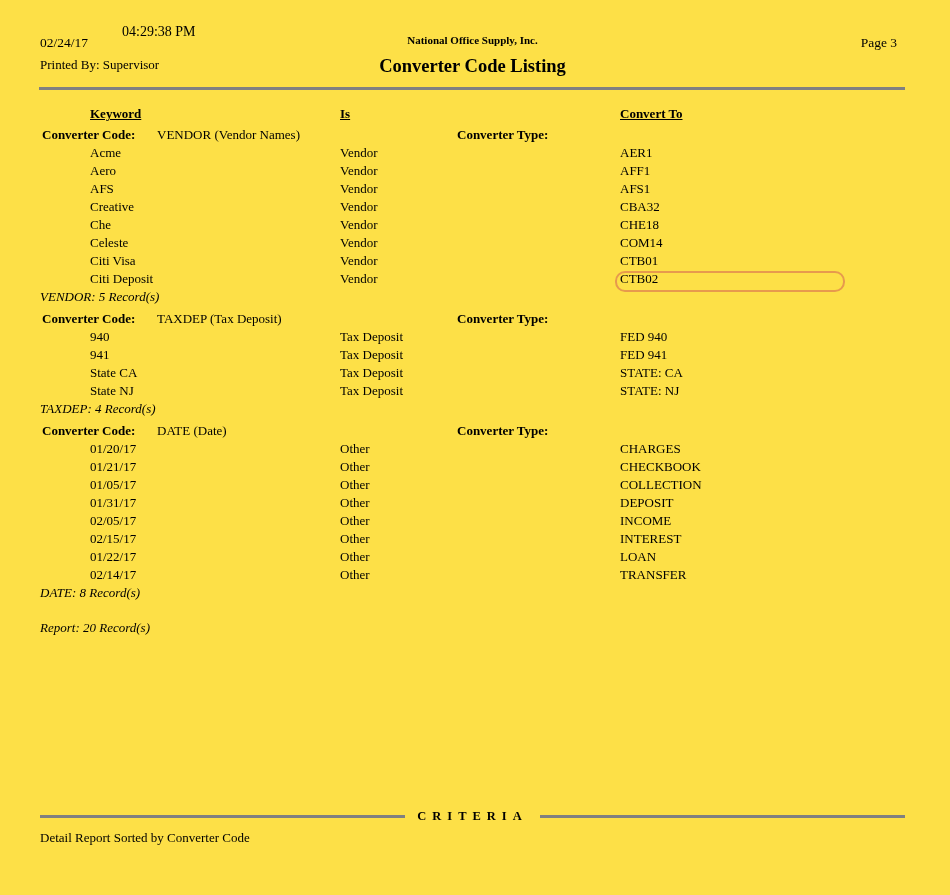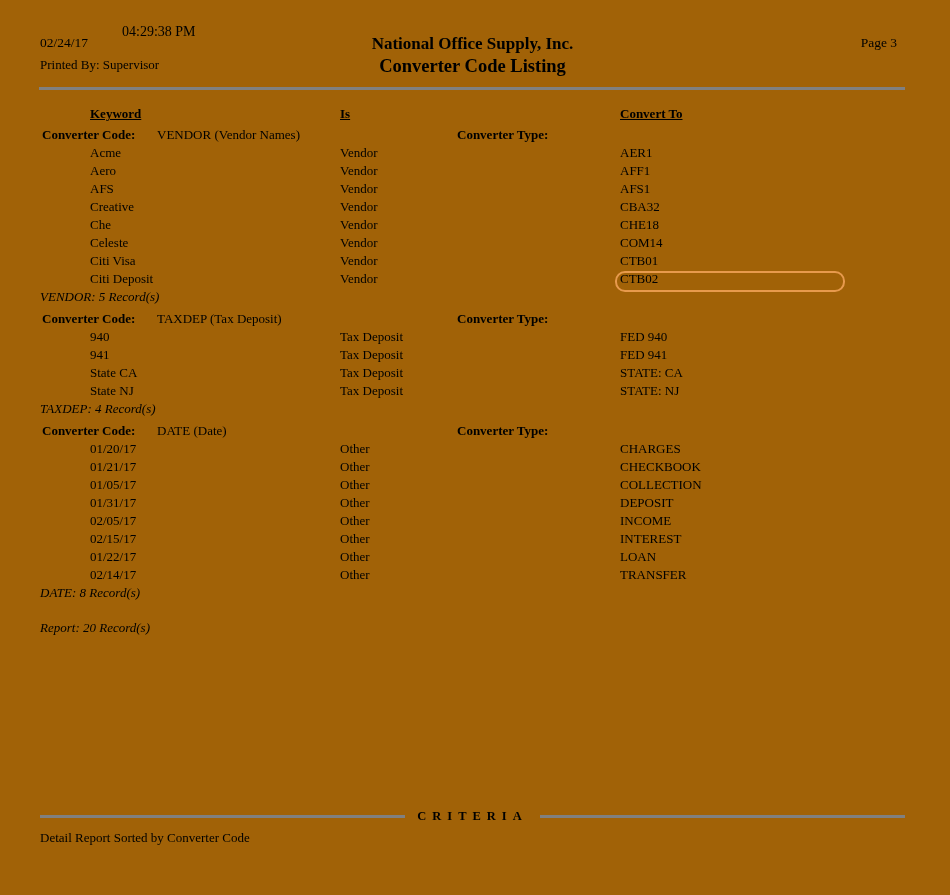--- a/index.html
+++ b/index.html
@@ -4,30 +4,30 @@
 <style>
   :root{
     --text:#000000;
     --rule:#808080;
     --hl:#E79A4D;
   }
   html,body{margin:0;padding:0;background:#ffffff;}
   .page{
     position:relative;
     width:950px;height:895px;
-    background:#a16207;
+    background:#fde047;
     color:var(--text);
     font-family:"Liberation Serif","DejaVu Serif",serif;
     overflow:hidden;
   }
   .abs{position:absolute;white-space:nowrap;}
   
   .hdr-date{left:40px;top:35px;font-size:13.5px;}
   .hdr-time{left:122px;top:24px;font-size:14px;}
-  .hdr-company{left:40px;top:34px;width:865px;text-align:center;font-weight:bold;font-size:17px;}
+  .hdr-company{left:40px;top:34px;width:865px;text-align:center;font-weight:bold;font-size:11px;}
   .hdr-page{top:35px;right:53px;font-size:13.5px;}
   .hdr-printedby{left:40px;top:57px;font-size:13px;}
   .hdr-title{left:40px;top:56px;width:865px;text-align:center;font-weight:bold;font-size:18.5px;}
   .top-rule{left:39px;top:87px;width:866px;height:3px;background:var(--rule);}
   
   .body-area{position:absolute;top:106px;left:0;width:820px;font-size:13px;}
   .row{position:relative;height:18px;}
   .row span{position:absolute;white-space:nowrap;top:0;}
   .colheads{height:21px;}
   .colheads span{font-weight:bold;text-decoration:underline;}

